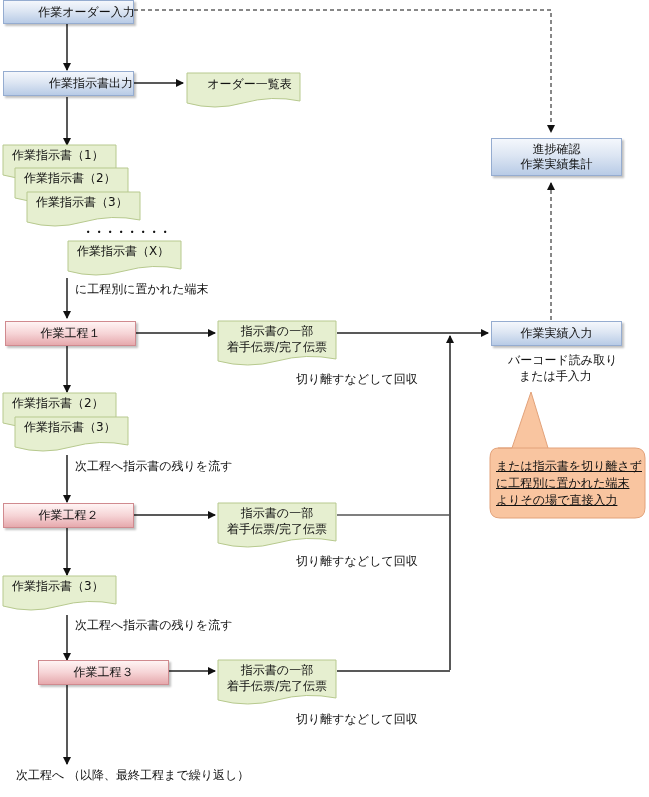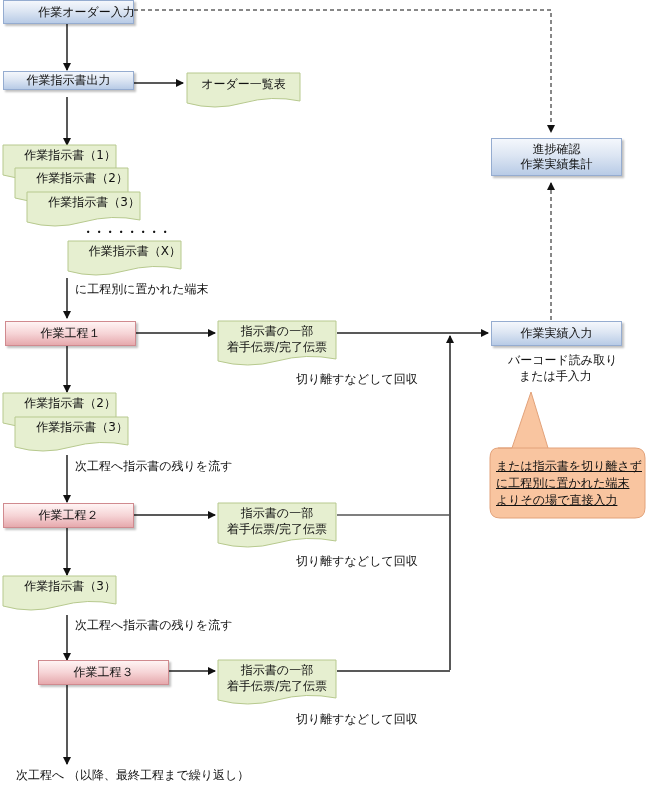--- a/index.html
+++ b/index.html
@@ -7,21 +7,21 @@
          font-family: "DejaVu Sans", "Liberation Sans", sans-serif; font-size:12px; color:#111; }
   #lines { position:absolute; left:0; top:0; width:649px; height:797px; }
   .node { position:absolute; box-sizing:border-box; display:flex; align-items:center; justify-content:center;
           text-align:center; line-height:15px; white-space:nowrap; }
   .blue { background:linear-gradient(#f4f7fc 0%, #dde6f3 45%, #b8cbe6 100%); border:1px solid #95acd0;
           box-shadow:2px 2px 2px rgba(0,0,0,0.25); }
   .red { background:linear-gradient(#fff4f4 0%, #f6d4d6 50%, #e6a9ad 100%); border:1px solid #d08a8f;
          box-shadow:2px 2px 2px rgba(0,0,0,0.25); }
   .doc { position:absolute; }
   .doc svg { position:absolute; left:0; top:0; overflow:visible; }
-  .doc .txt { position:absolute; left:0; right:0; top:0; text-align:right; padding-left:3px; line-height:16px; white-space:nowrap; }
+  .doc .txt { position:absolute; left:0; right:0; top:0; text-align:left; padding-left:9px; line-height:16px; white-space:nowrap; }
   .doc .txt.center { text-align:center; padding-left:0; }
   .label { position:absolute; white-space:nowrap; line-height:16px; }
   .callout-text { position:absolute; left:496px; top:458px; width:150px; line-height:17px; font-size:12px;text-decoration:underline; }
 </style>
 </head>
 <body>
 
 <svg id="lines" xmlns="http://www.w3.org/2000/svg">
   <defs>
     <marker id="arr" markerWidth="8" markerHeight="8" refX="7" refY="4" orient="auto" markerUnits="userSpaceOnUse">
@@ -56,42 +56,42 @@
   <path d="M67,615 V660" stroke="#222" stroke-width="1.5" marker-end="url(#arr)"></path>
   <path d="M134,671 H215" stroke="#222" stroke-width="1.5" marker-end="url(#arr)"></path>
   <path d="M67,685 V764" stroke="#222" stroke-width="1.5" marker-end="url(#arr)"></path>
 
   <path d="M498,448 H635 Q645,448 645,458 V508 Q645,518 635,518 H500 Q490,518 490,508 V458 Q490,448 498,448 H512 L531,392 L548,448" fill="#f9c5a0" stroke="#e2a27a" stroke-width="1"></path>
 </svg>
 
 <div class="node blue" style="left:3px;top:0;width:131px;height:24px;padding-left:36px;">
   <span>作業オーダー入力</span>
 </div>
-<div class="node blue" style="left:3px;top:71px;width:131px;height:19px;">
+<div class="node blue" style="left:3px;top:71px;width:131px;height:25px;justify-content:flex-end;">
   <span>作業指示書出力</span>
 </div>
 <div class="node blue" style="left:491px;top:138px;width:131px;height:38px;flex-direction:column;">
   <span>進捗確認</span>
   <span>作業実績集計</span>
 </div>
 <div class="node blue" style="left:491px;top:321px;width:131px;height:25px;">
   <span>作業実績入力</span>
 </div>
 
 <div class="node red" style="left:5px;top:321px;width:131px;height:25px;">
   <span>作業工程１</span>
 </div>
 <div class="node red" style="left:3px;top:503px;width:131px;height:25px;">
   <span>作業工程２</span>
 </div>
 <div class="node red" style="left:3px;top:660px;width:131px;height:25px;margin-left:35px;">
   <span>作業工程３</span>
 </div>
 
-<div class="doc" style="left:187px;top:73px;width:113px;height:36px;">
+<div class="doc" style="left:187px;top:73px;width:113px;height:36px;padding-left:12px;">
   <svg width="113" height="36">
       <path d="M0,0 H113 V28 Q85,22 56,30 Q28,38 0,30 Z" fill="#e6efd0" stroke="#b7c98e"></path>
     </svg>
   <div class="txt center" style="top:3px;">オーダー一覧表</div>
 </div>
 
 <div class="doc" style="left:3px;top:145px;width:113px;height:36px;">
   <svg width="113" height="36">
       <path d="M0,0 H113 V28 Q85,22 56,30 Q28,38 0,30 Z" fill="#e6efd0" stroke="#b7c98e"></path>
     </svg>

